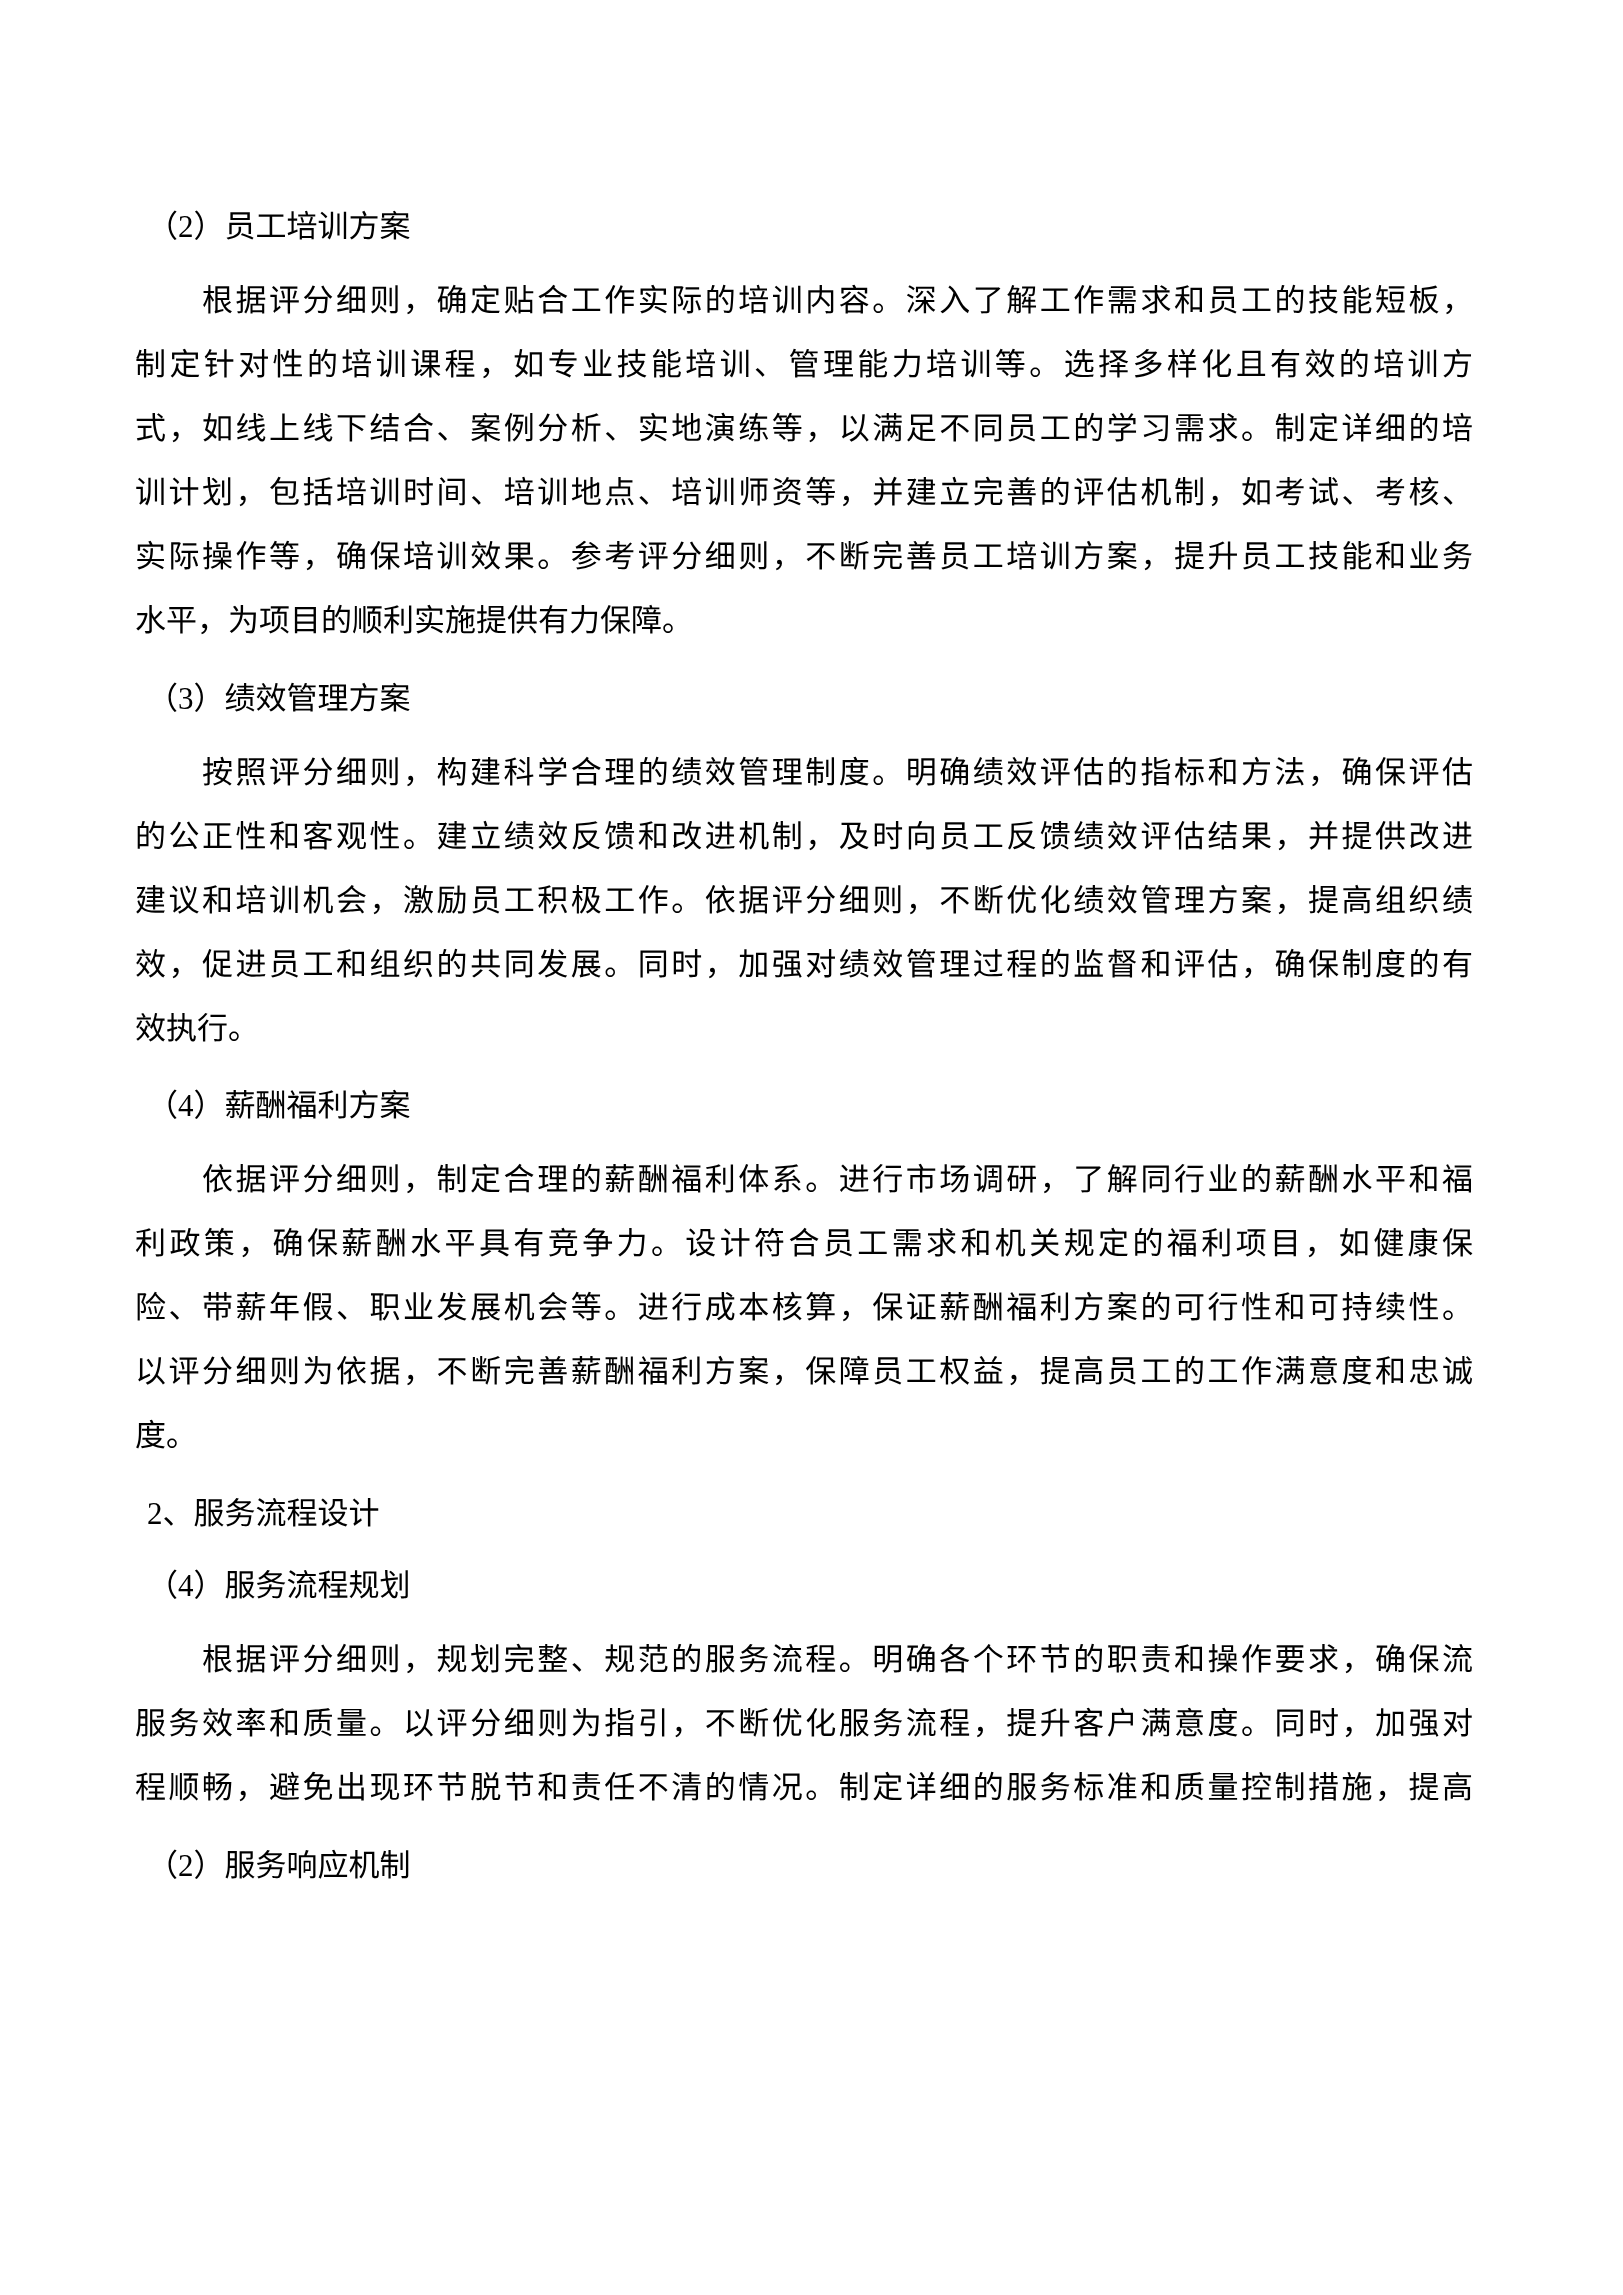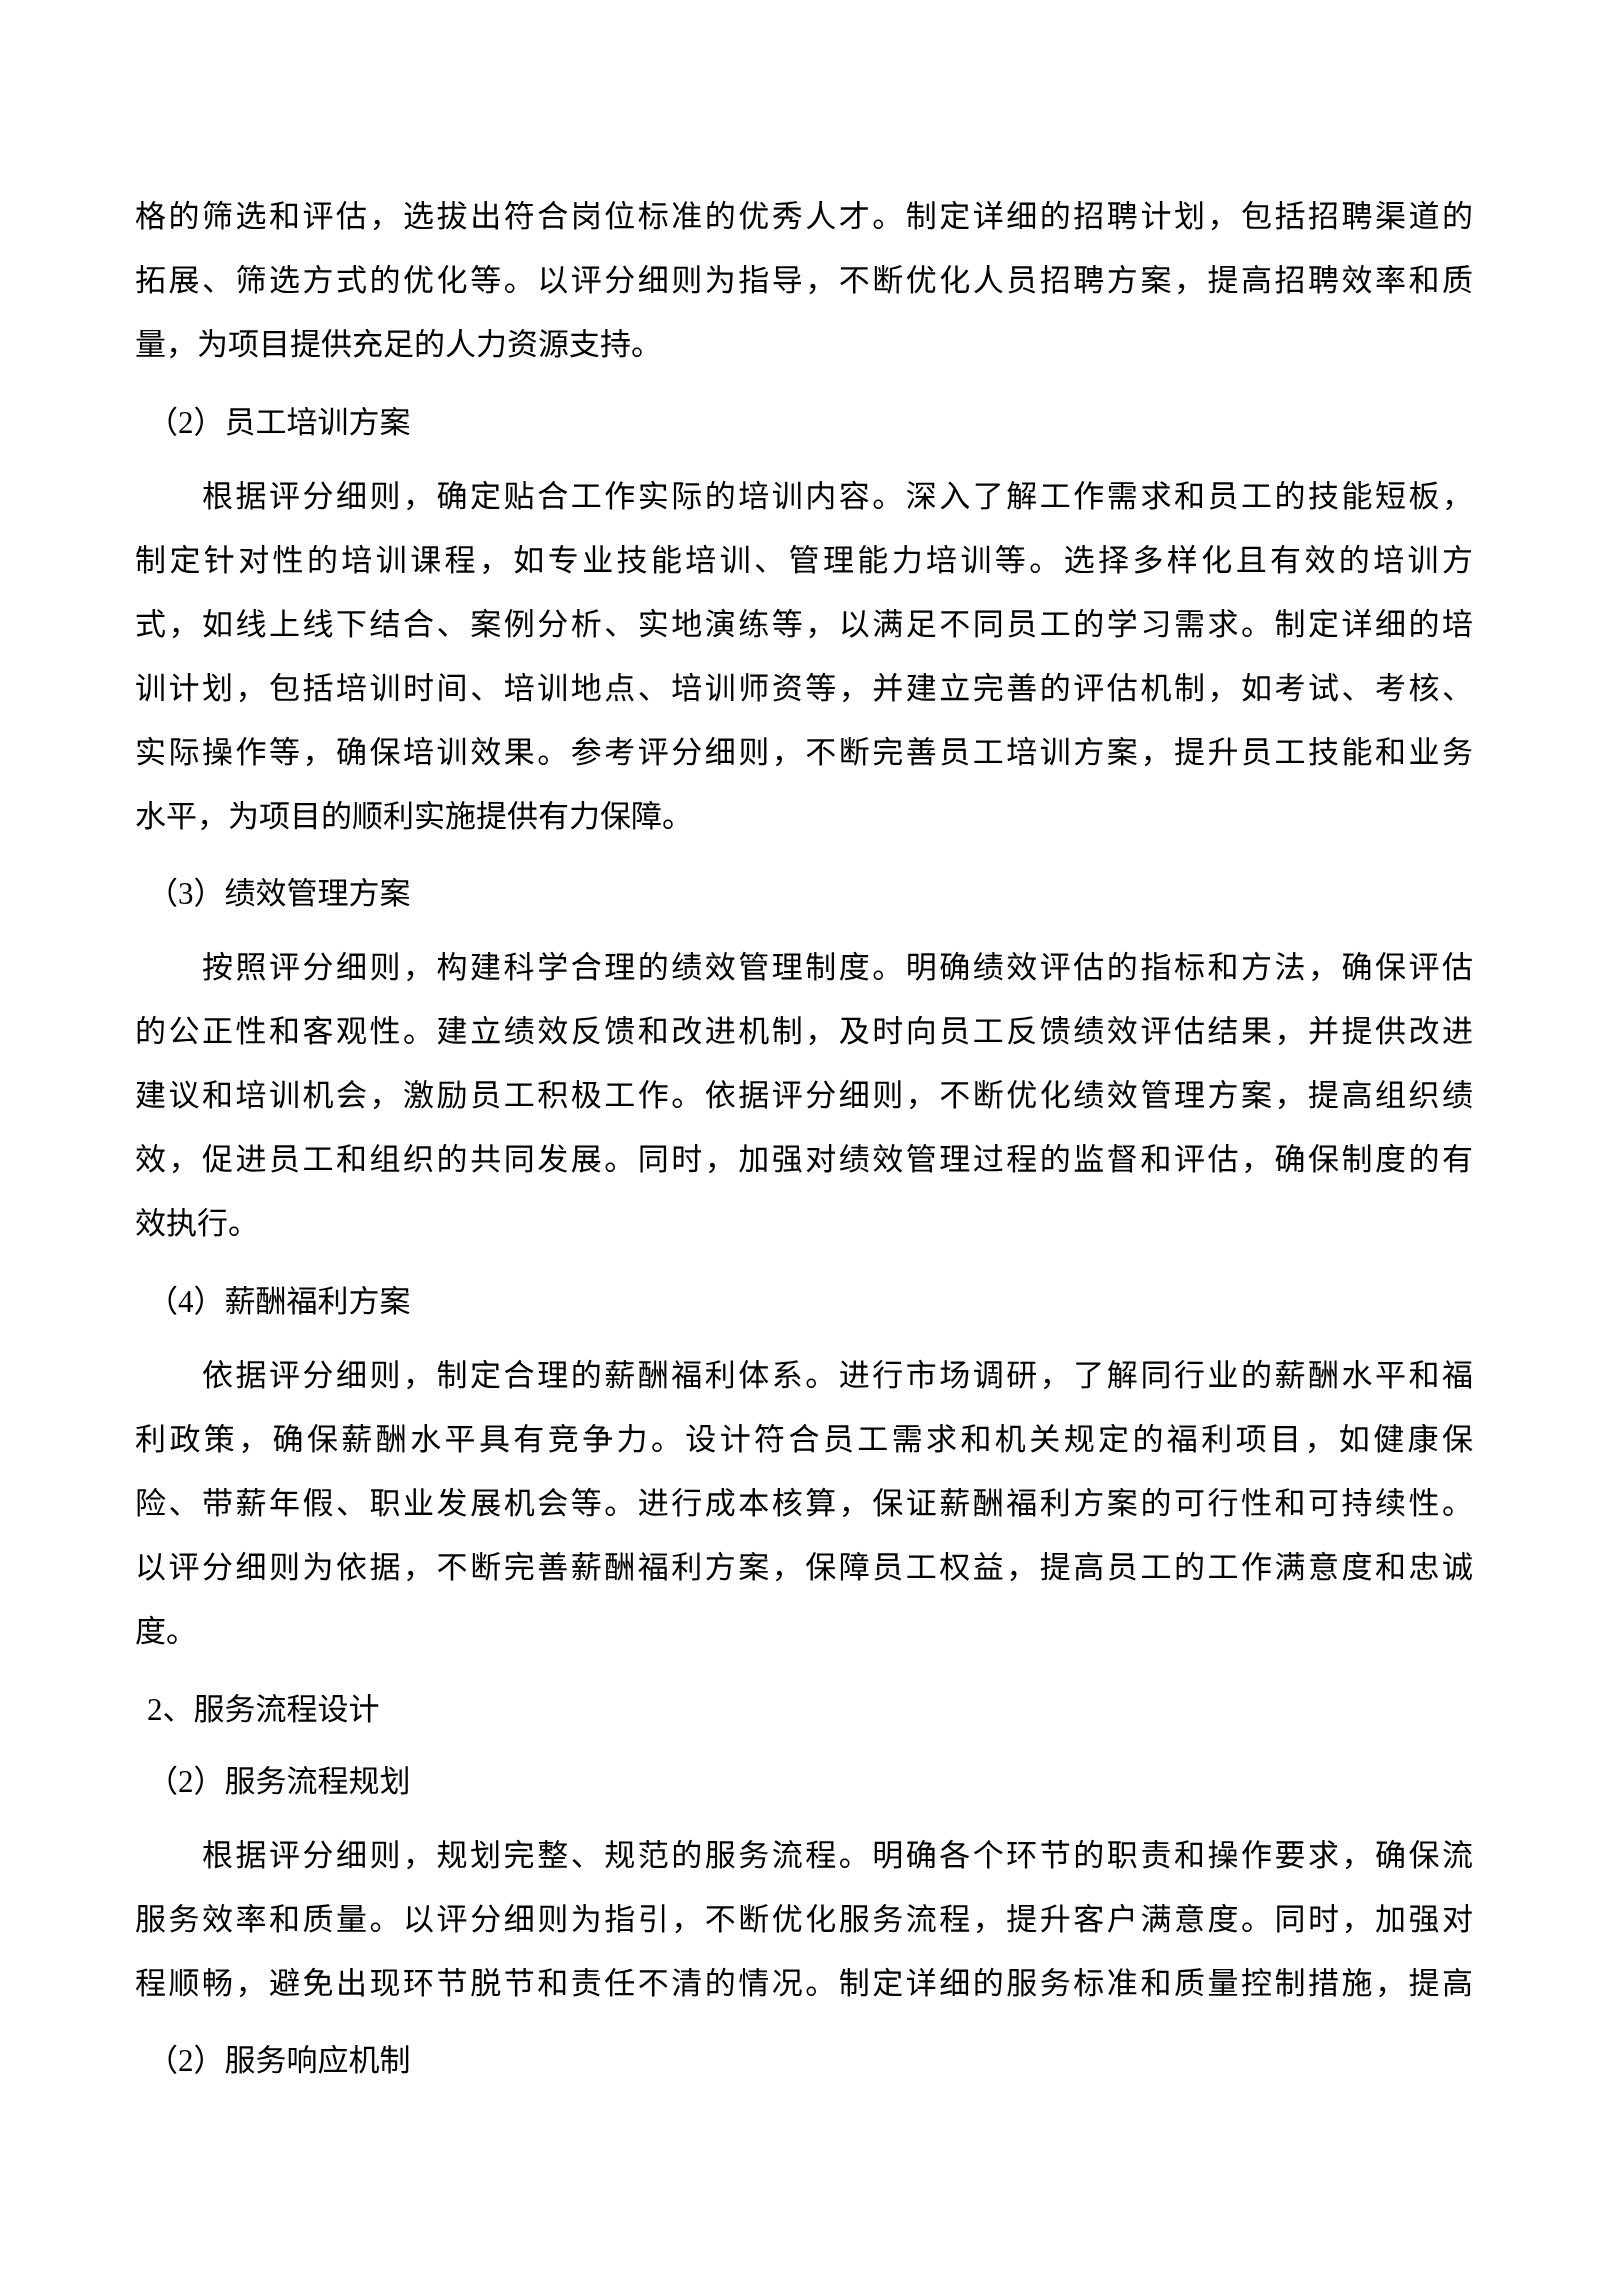--- a/index.html
+++ b/index.html
@@ -47,25 +47,20 @@
     margin: 12px;
     text-align: left;
     word-break: break-all;
   }
 </style>
 </head>
 <body>
 
 <div class="page">
   <div class="content" id="doc-content">
-      <div class="paragraph">
-        <div class="line">格的筛选和评估，选拔出符合岗位标准的优秀人才。制定详细的招聘计划，包括招聘渠道的</div>
-        <div class="line">拓展、筛选方式的优化等。以评分细则为指导，不断优化人员招聘方案，提高招聘效率和质</div>
-        <div class="line last">量，为项目提供充足的人力资源支持。</div>
-      </div>
       <div class="heading">（2）员工培训方案</div>
       <div class="paragraph">
         <div class="line indent">根据评分细则，确定贴合工作实际的培训内容。深入了解工作需求和员工的技能短板，</div>
         <div class="line">制定针对性的培训课程，如专业技能培训、管理能力培训等。选择多样化且有效的培训方</div>
         <div class="line">式，如线上线下结合、案例分析、实地演练等，以满足不同员工的学习需求。制定详细的培</div>
         <div class="line">训计划，包括培训时间、培训地点、培训师资等，并建立完善的评估机制，如考试、考核、</div>
         <div class="line">实际操作等，确保培训效果。参考评分细则，不断完善员工培训方案，提升员工技能和业务</div>
         <div class="line last">水平，为项目的顺利实施提供有力保障。</div>
       </div>
       <div class="heading">（3）绩效管理方案</div>
@@ -78,21 +73,21 @@
       </div>
       <div class="heading">（4）薪酬福利方案</div>
       <div class="paragraph">
         <div class="line indent">依据评分细则，制定合理的薪酬福利体系。进行市场调研，了解同行业的薪酬水平和福</div>
         <div class="line">利政策，确保薪酬水平具有竞争力。设计符合员工需求和机关规定的福利项目，如健康保</div>
         <div class="line">险、带薪年假、职业发展机会等。进行成本核算，保证薪酬福利方案的可行性和可持续性。</div>
         <div class="line">以评分细则为依据，不断完善薪酬福利方案，保障员工权益，提高员工的工作满意度和忠诚</div>
         <div class="line last">度。</div>
       </div>
       <div class="heading">2、服务流程设计</div>
-      <div class="heading">（2）服务流程规划</div>
+      <div class="heading">（4）服务流程规划</div>
       <div class="paragraph">
         <div class="line indent">根据评分细则，规划完整、规范的服务流程。明确各个环节的职责和操作要求，确保流</div>
         <div class="line">服务效率和质量。以评分细则为指引，不断优化服务流程，提升客户满意度。同时，加强对</div>
         <div class="line">程顺畅，避免出现环节脱节和责任不清的情况。制定详细的服务标准和质量控制措施，提高</div>
       </div>
       <div class="heading">（2）服务响应机制</div>
     </div>
 </div>
 
 

